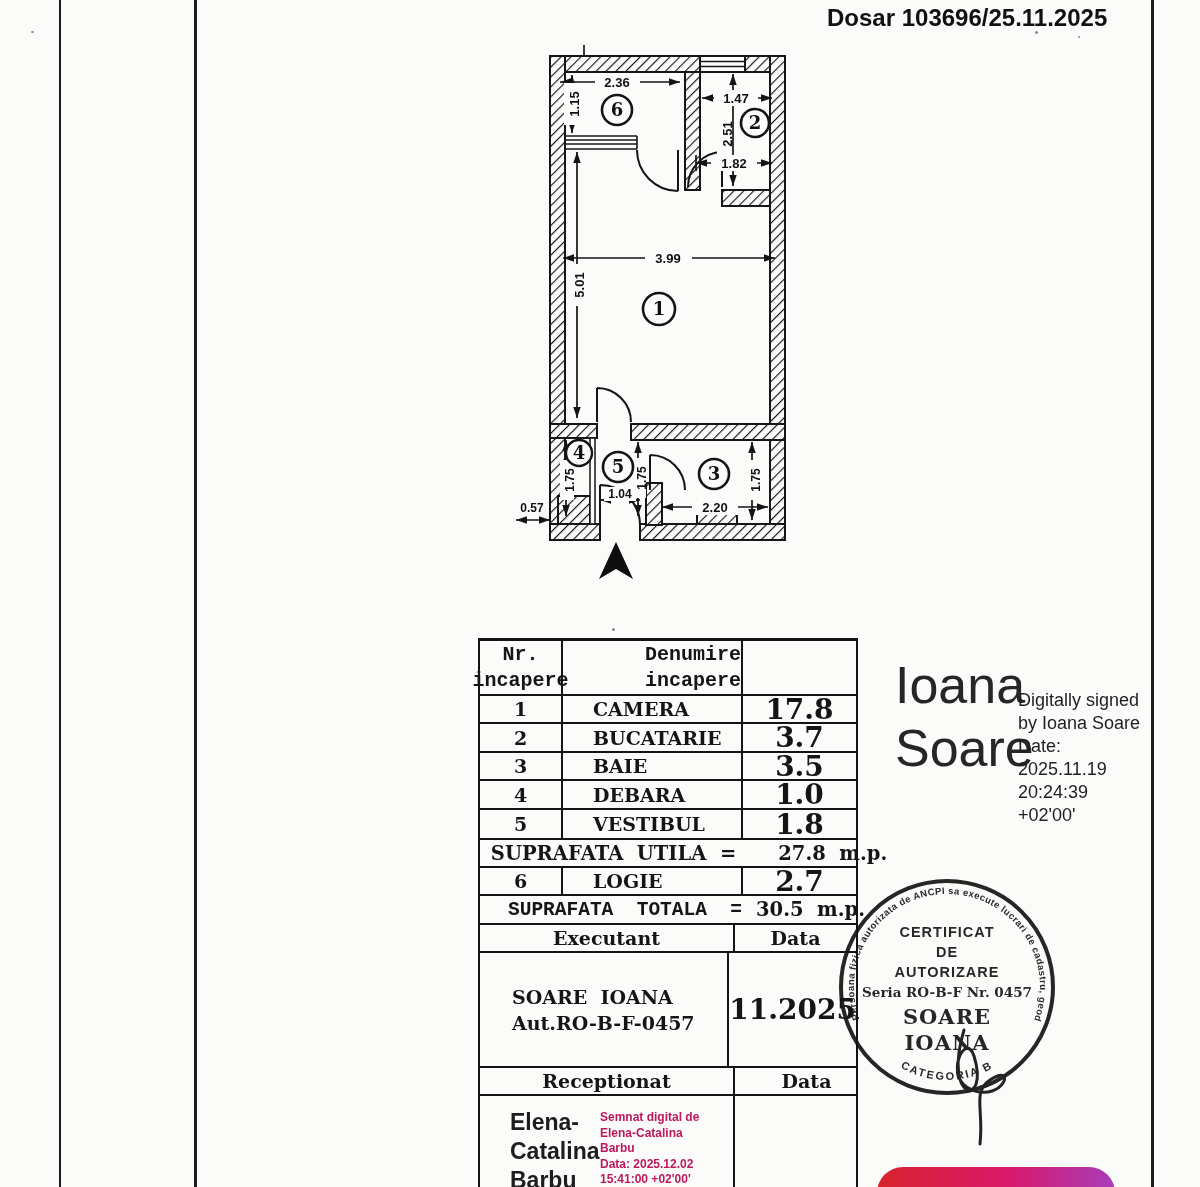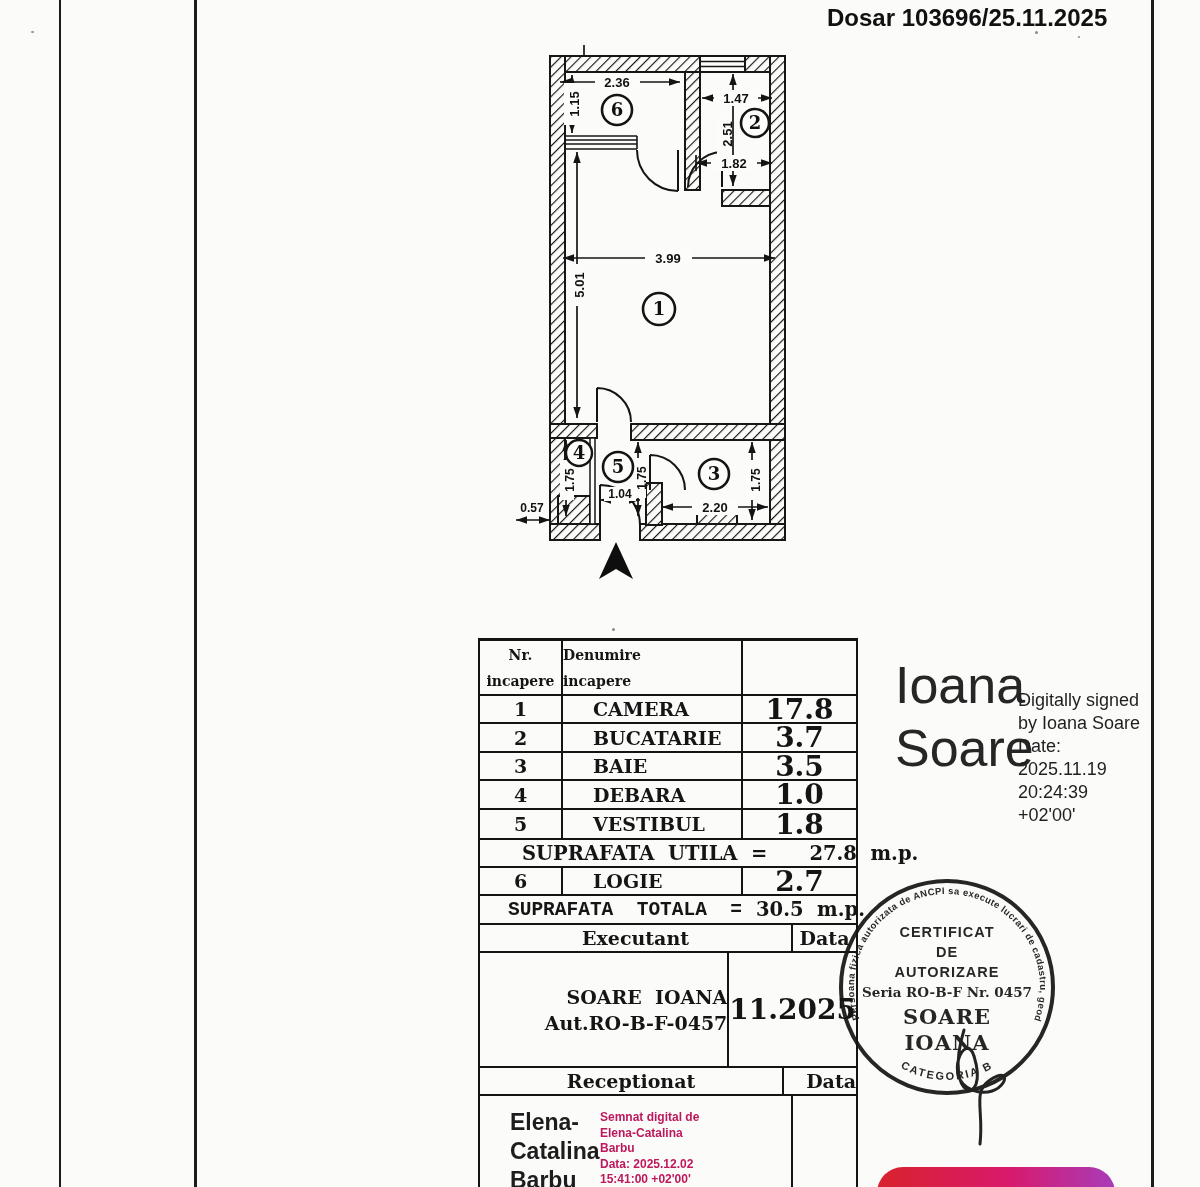--- a/index.html
+++ b/index.html
@@ -18,22 +18,22 @@
 
   
   .tbl{position:absolute;left:478px;top:638px;width:380px;height:560px;box-sizing:border-box;
        border:2.6px solid #141414;border-bottom:none;border-top-width:3px;
        font-family:"DejaVu Serif",serif;font-weight:700;color:#151515;}
   .r{display:flex;border-bottom:2.3px solid #141414;box-sizing:border-box;align-items:stretch;}
   .c{box-sizing:border-box;display:flex;flex-direction:column;justify-content:center;}
   .c1{width:83px;border-right:2.3px solid #141414;align-items:center;}
   .c2{width:180px;border-right:2.3px solid #141414;}
   .c3{flex:1;align-items:center;}
-  .cm{width:313px;border-right:2.3px solid #141414;text-align:right;}
-  .hd{font-size:14px;text-align:left;line-height:26px;}
+  .cm{width:255px;border-right:2.3px solid #141414;}
+  .hd{font-size:20px;text-align:right;line-height:26px;font-family:Liberation Mono, monospace;}
   .cell-txt{font-size:19px;}
   .num{font-size:28px;}
   .name{padding-left:30px;}
   .ws{white-space:pre;}
   .sumrow{align-items:center;font-size:19.5px;}
   .lastrow{border-bottom:none;height:106px;}
 
   
   .dsig-name{position:absolute;left:895px;font:400 52px "Liberation Sans",sans-serif;color:#262626;letter-spacing:0px;}
   .dsig-detail{position:absolute;left:1018px;top:689px;width:130px;
@@ -231,21 +231,21 @@
       <div class="c c1 cell-txt">4</div>
       <div class="c c2 cell-txt name">DEBARA</div>
       <div class="c c3 num">1.0</div>
     </div>
     <div class="r" style="height:30px;">
       <div class="c c1 cell-txt">5</div>
       <div class="c c2 cell-txt name">VESTIBUL</div>
       <div class="c c3 num">1.8</div>
     </div>
 
-    <div class="r sumrow" style="height:28px;">
+    <div class="r sumrow" style="height:28px;justify-content:center;">
       <span class="ws" style="margin-left:42px;">SUPRAFATA  UTILA  =</span>
       <span class="ws" style="margin-left:42px;">27.8  m.p.</span>
     </div>
 
     <div class="r" style="height:28px;">
       <div class="c c1 cell-txt">6</div>
       <div class="c c2 cell-txt name">LOGIE</div>
       <div class="c c3 num">2.7</div>
     </div>
 

